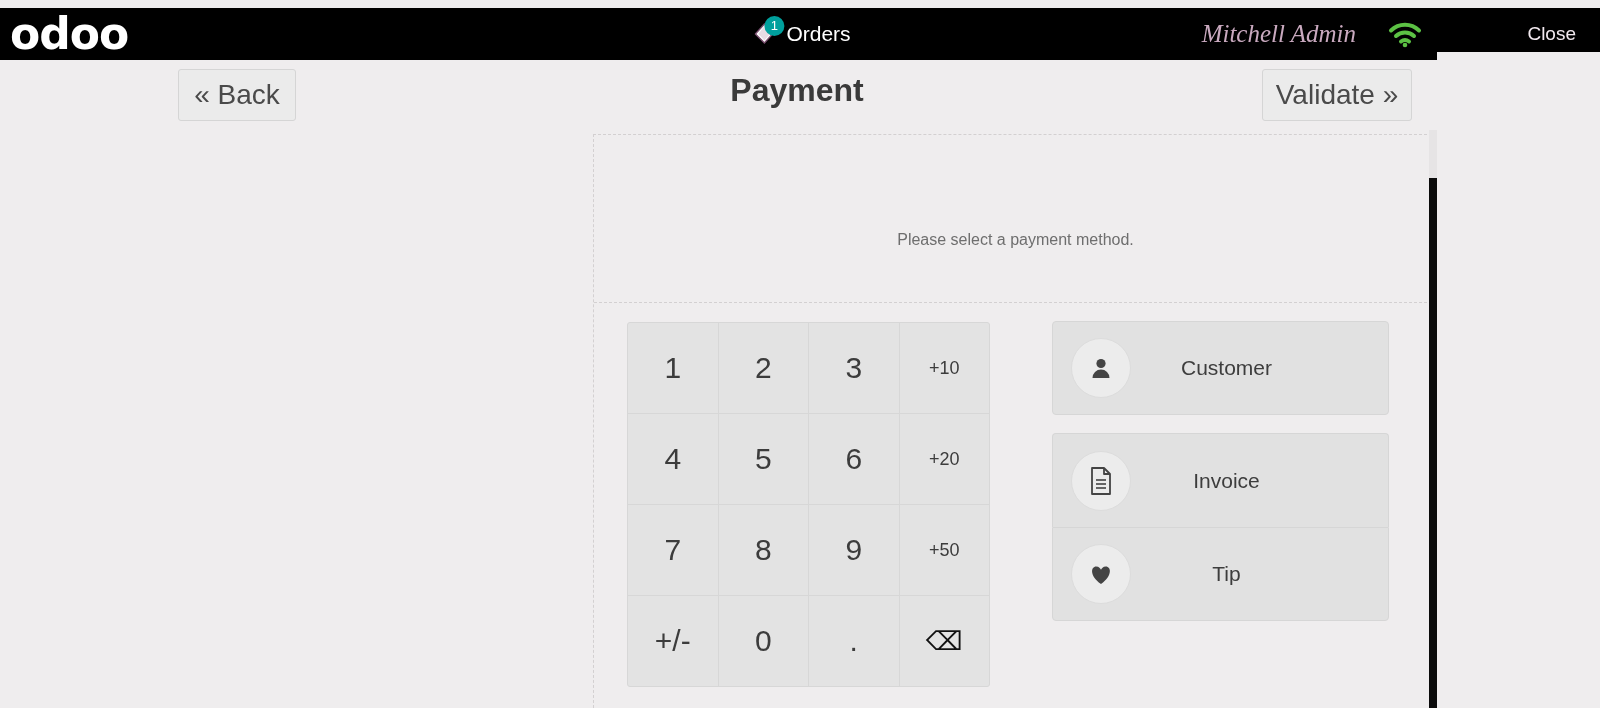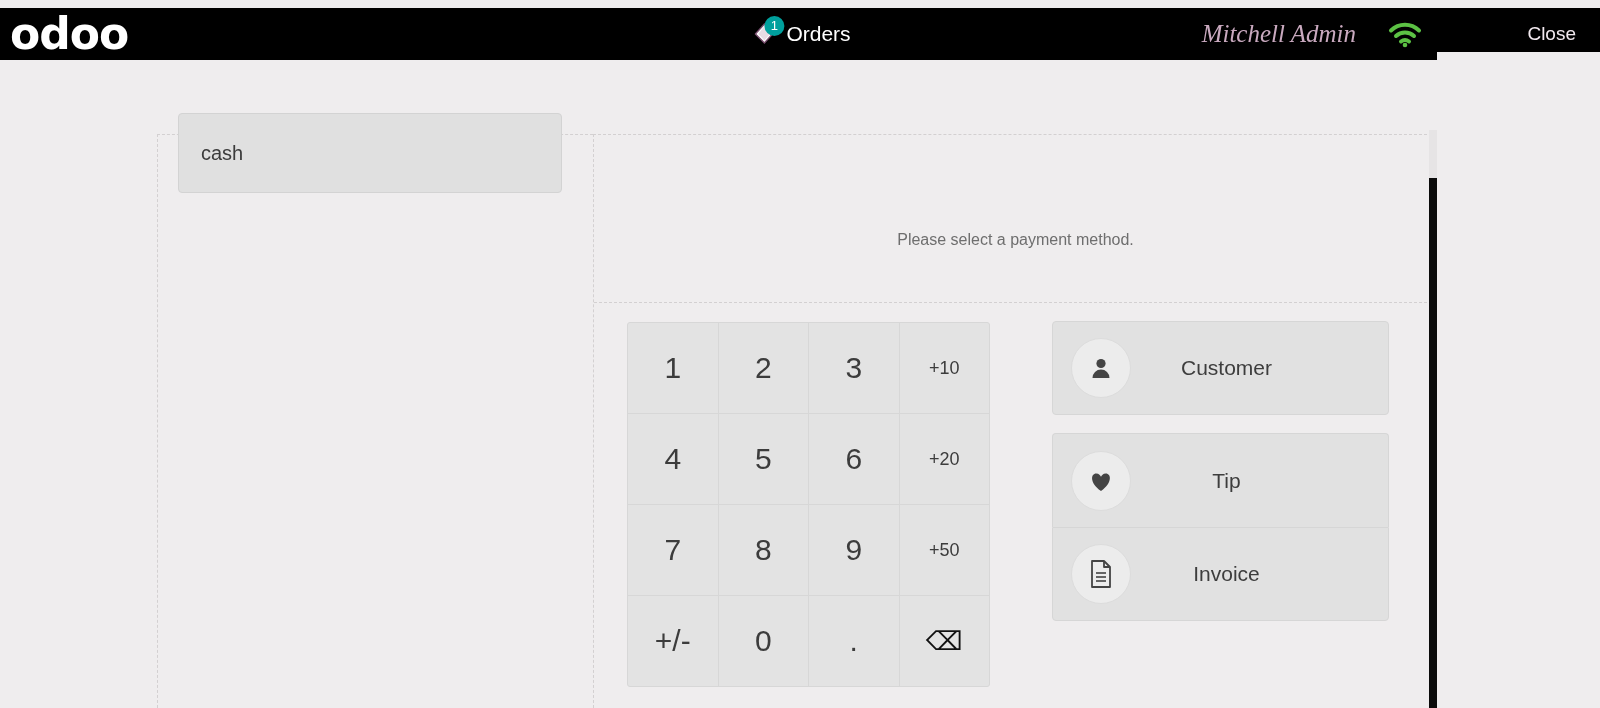--- a/index.html
+++ b/index.html
@@ -382,24 +382,26 @@
         <path d="M3 8.5 A20 20 0 0 1 31 8.5" fill="none" stroke="#5cc144" stroke-width="4" stroke-linecap="round"></path>
         <path d="M8 14 A13 13 0 0 1 26 14" fill="none" stroke="#5cc144" stroke-width="4" stroke-linecap="round"></path>
         <path d="M13 19.5 A6.5 6.5 0 0 1 21 19.5" fill="none" stroke="#5cc144" stroke-width="4" stroke-linecap="round"></path>
         <circle cx="17" cy="23" r="2.3" fill="#5cc144"></circle>
       </svg>
     </div>
 
     <div class="close-btn">Close</div>
   </div>
 
-
-  <div class="left-pane">
-    <div class="paymethod">cash</div>
+  <div class="navbar">
+    <div class="btn-flat btn-back">« Back</div>
+    <div class="page-title">Payment</div>
+    <div class="btn-flat btn-validate">Validate »</div>
   </div>
+
 
   <div class="right-pane">
 
     <div class="amount-area">
       <div class="amount-hint">Please select a payment method.</div>
     </div>
 
     <div class="numpad" id="numpad">
         <div class="key">1</div>
         <div class="key">2</div>
@@ -429,39 +431,39 @@
             <circle cx="13" cy="8.5" r="4.6" fill="#444"></circle>
             <path d="M4.5 23 a8.5 8.5 0 0 1 17 0 z" fill="#444"></path>
           </svg>
         </div>
         <div class="action-label">Customer</div>
       </div>
 
       <div class="action-group">
         <div class="action-btn">
           <div class="action-circle">
-            <svg width="28" height="26" viewBox="0 0 28 26" aria-hidden="true">
-              <path d="M14 23 C2 14.5 4 5.5 9.2 5.5 C12 5.5 13.4 7.6 14 8.8 C14.6 7.6 16 5.5 18.8 5.5 C24 5.5 26 14.5 14 23 Z" fill="#444"></path>
-            </svg>
-          </div>
-          <div class="action-label">Tip</div>
-        </div>
-
-        <div class="action-btn">
-          <div class="action-circle">
             <svg width="26" height="30" viewBox="0 0 26 30" aria-hidden="true">
               <path d="M4 2 h12 l6 6 v20 h-18 z" fill="none" stroke="#444" stroke-width="1.8" stroke-linejoin="round"></path>
               <path d="M16 2 v6 h6" fill="none" stroke="#444" stroke-width="1.8" stroke-linejoin="round"></path>
               <line x1="8" y1="14" x2="18" y2="14" stroke="#444" stroke-width="1.6"></line>
               <line x1="8" y1="18" x2="18" y2="18" stroke="#444" stroke-width="1.6"></line>
               <line x1="8" y1="22" x2="18" y2="22" stroke="#444" stroke-width="1.6"></line>
             </svg>
           </div>
           <div class="action-label">Invoice</div>
         </div>
+
+        <div class="action-btn">
+          <div class="action-circle">
+            <svg width="28" height="26" viewBox="0 0 28 26" aria-hidden="true">
+              <path d="M14 23 C2 14.5 4 5.5 9.2 5.5 C12 5.5 13.4 7.6 14 8.8 C14.6 7.6 16 5.5 18.8 5.5 C24 5.5 26 14.5 14 23 Z" fill="#444"></path>
+            </svg>
+          </div>
+          <div class="action-label">Tip</div>
+        </div>
       </div>
 
     </div>
   </div>
 
   <div class="right-filler"></div>
   <div class="scroll-track"></div>
   <div class="scroll-thumb"></div>
 
 </div>

